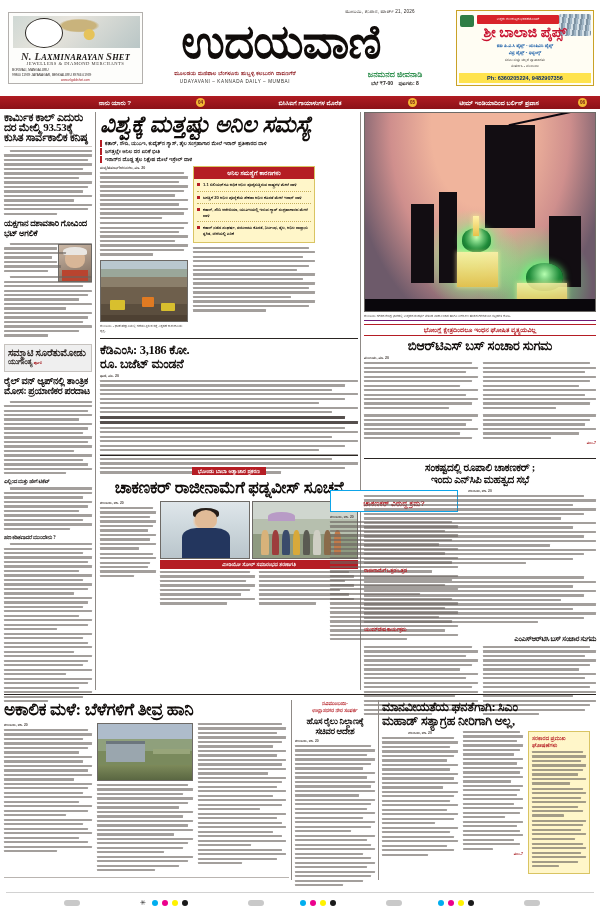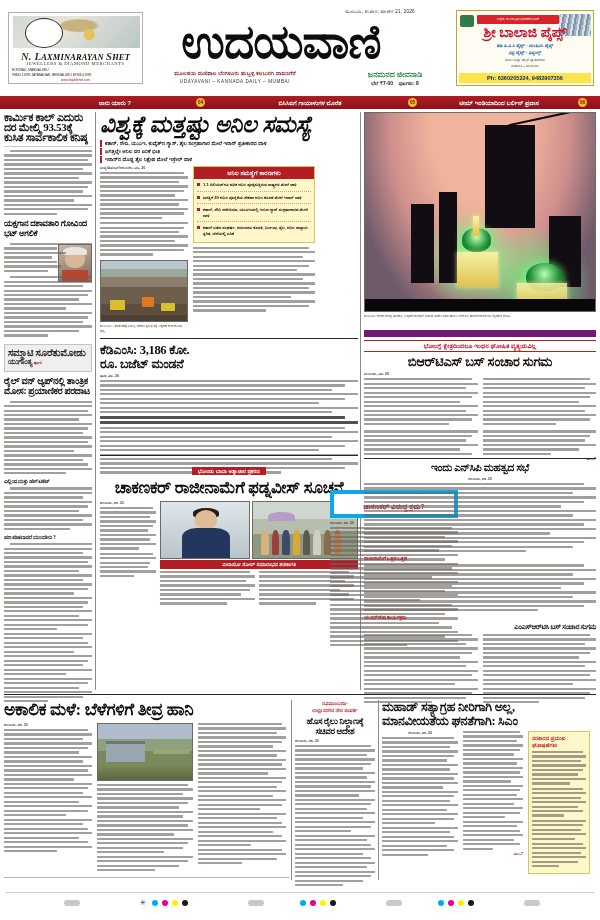--- a/index.html
+++ b/index.html
@@ -501,21 +501,21 @@
       <div style="position:absolute;left:62%;top:2%;width:30%;height:2px;background:#0c0810;transform:rotate(-12deg);"></div>
       <div class="dome" style="left:42%;top:58%;width:13%;height:12%;"></div>
       <div class="dome" style="left:70%;top:76%;width:16%;height:14%;"></div>
       <div class="minaret" style="left:47%;top:52%;width:2.5%;height:10%;"></div>
       <div class="minaret" style="left:40%;top:70%;width:18%;height:18%;opacity:.9;"></div>
       <div class="minaret" style="left:66%;top:86%;width:22%;height:12%;opacity:.85;"></div>
       <div style="position:absolute;left:0;right:0;bottom:0;height:6%;background:#0a070c;"></div>
     </div>
     <div class="cap">ಮುಂಬಯಿ ನಗರದ ಕೇಂದ್ರ ಭಾಗದಲ್ಲಿ ಉತ್ಸವದ ಸಂದರ್ಭ ಬೆಳಗಿದ ದೀಪಾಲಂಕಾರ ಹಾಗೂ ನಿರ್ಮಾಣ ಹಂತದ ಗಗನಚುಂಬಿ ಕಟ್ಟಡಗಳ ನೋಟ.</div>
 
-    <div style="border-top:7px solid #701a75;margin-top:11px;padding-top:3px;">
+    <div style="border-top:1px solid #701a75;margin-top:1px;padding-top:3px;">
       <div style="background:#fff;color:#b51d24;font-size:6.4px;font-weight:bold;text-align:center;border-top:1px solid #b51d24;border-bottom:1px solid #b51d24;padding:1px 0;">ಭೋಂಗ್ಲೆ ಕ್ಷೇತ್ರದಿಂದಲೂ ಇಂಧನ ಘೋಷಿತ ವ್ಯತ್ಯಯವಿಲ್ಲ</div>
       <div class="hl" style="font-size:13px;line-height:15px;text-align:center;margin-top:2px;">ಬಿಆರ್‌ಟಿಎಸ್ ಬಸ್ ಸಂಚಾರ ಸುಗಮ</div>
       <div style="font-size:3.6px;color:#4a433f;font-weight:bold;margin:3px 0 2px;">ಮುಂಬಯಿ, ಮಾ. 20</div>
       <div style="display:flex;gap:5px;">
         <div style="width:49%;">
           <span class="tx l95"></span>
             <span class="tx l100"></span>
             <span class="tx l90"></span>
             <span class="tx l100"></span>
           <span class="tx l95"></span>
@@ -630,21 +630,21 @@
               <span class="tx l60"></span>
           </div>
         </div>
       </div>
     </div>
 
     <div style="position:absolute;left:228px;top:32px;width:0;"></div>
   </div>
 
   <div class="col" style="left:330px;top:490px;width:128px;">
-    <div style="border:4px solid #0ea5e9;background:#fff;text-align:center;padding:1px 0;">
+    <div style="border:1px solid #0ea5e9;background:#fff;text-align:center;padding:1px 0;">
       <span style="color:#b51d24;font-size:7.4px;font-weight:bold;">ಚಾಕಣಕರ್ ವಿರುದ್ಧ ಕ್ರಮ?</span>
     </div>
     <div style="font-size:3.4px;color:#4a433f;font-weight:bold;margin:3px 0 2px;">ಮುಂಬಯಿ, ಮಾ. 20</div>
     <div>
       <span class="tx l95"></span>
         <span class="tx l100"></span>
         <span class="tx l90"></span>
         <span class="tx l100"></span>
       <span class="tx l95"></span>
         <span class="tx l85"></span>
@@ -667,20 +667,21 @@
         <span class="tx l95"></span>
         <span class="tx l100"></span>
       <span class="tx l90"></span>
         <span class="tx l100"></span>
         <span class="tx l60"></span>
     </div>
   </div>
 
   <div class="col" style="left:364px;top:458px;width:232px;">
     <div style="border-top:1px solid #2a2522;padding-top:3px;"></div>
+    <div class="hl" style="font-size:10.5px;line-height:12px;text-align:center;">ಸಂಕಷ್ಟದಲ್ಲಿ ರೂಪಾಲಿ ಚಾಕಣಕರ್ ;</div>
     <div class="hl" style="font-size:10.5px;line-height:12px;text-align:center;">ಇಂದು ಎನ್‌ಸಿಪಿ ಮಹತ್ವದ ಸಭೆ</div>
     <div style="font-size:3.4px;color:#4a433f;font-weight:bold;margin:3px 0 2px;text-align:center;">ಮುಂಬಯಿ, ಮಾ. 20</div>
     <div>
       <span class="tx l95"></span>
         <span class="tx l100"></span>
         <span class="tx l90"></span>
         <span class="tx l100"></span>
       <span class="tx l95"></span>
         <span class="tx l85"></span>
         <span class="tx l100"></span>
@@ -907,22 +908,22 @@
         <span class="tx l95"></span>
         <span class="tx l100"></span>
         <span class="tx l50"></span>
     </div>
 
   </div>
 
   <div class="vrule" style="left:378px;top:700px;height:180px;"></div>
 
   <div class="col" style="left:382px;top:700px;width:214px;">
+    <div class="hl" style="font-size:12.5px;line-height:14px;">ಮಾನವೀಯತೆಯ ಘನತೆಗಾಗಿ: ಸಿಎಂ</div>
     <div class="hl" style="font-size:12.5px;line-height:14px;">ಮಹಾಡ್ ಸತ್ಯಾಗ್ರಹ ನೀರಿಗಾಗಿ ಅಲ್ಲ,</div>
-    <div class="hl" style="font-size:12.5px;line-height:14px;">ಮಾನವೀಯತೆಯ ಘನತೆಗಾಗಿ: ಸಿಎಂ</div>
     <div style="display:flex;gap:5px;margin-top:3px;">
       <div style="width:76px;">
         <div style="font-size:3.4px;color:#4a433f;font-weight:bold;margin-bottom:2px;text-align:center;">ಮುಂಬಯಿ, ಮಾ. 20</div>
         <span class="tx l95"></span>
           <span class="tx l100"></span>
           <span class="tx l90"></span>
           <span class="tx l100"></span>
         <span class="tx l95"></span>
           <span class="tx l85"></span>
           <span class="tx l100"></span>

